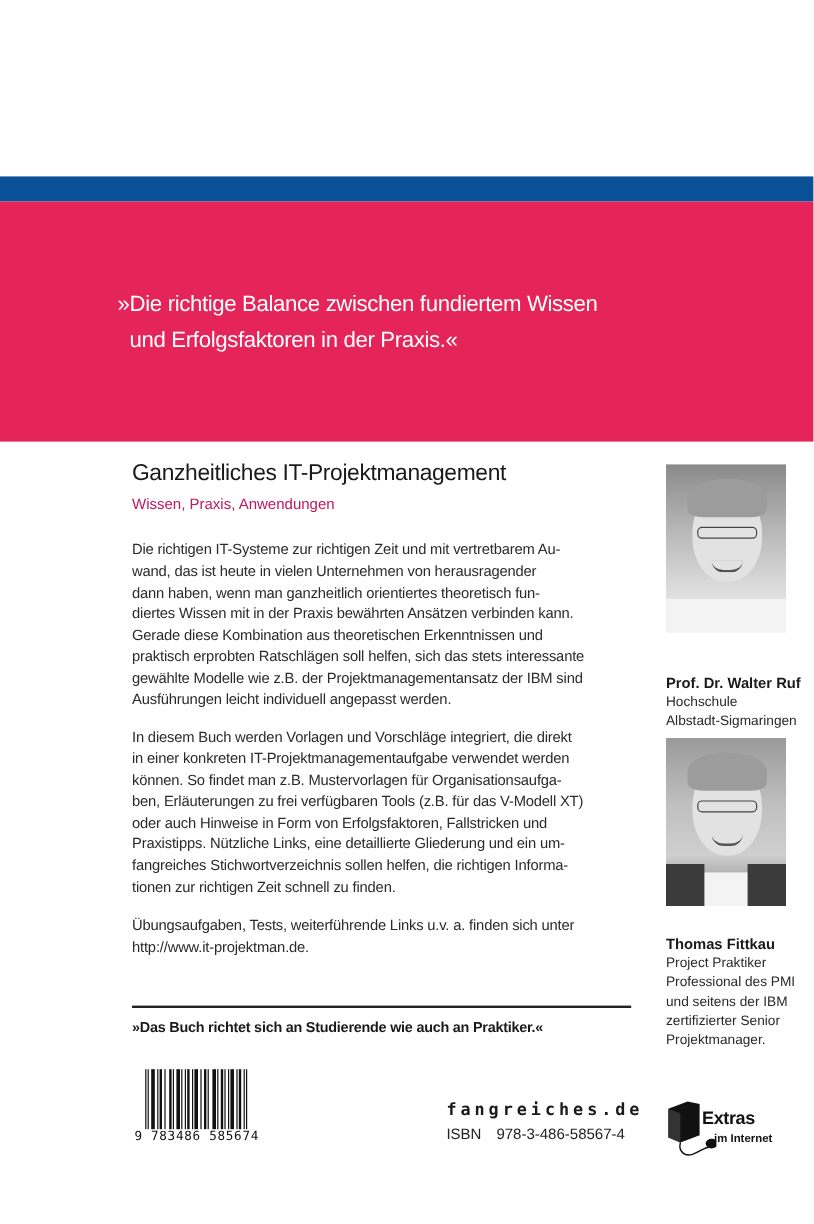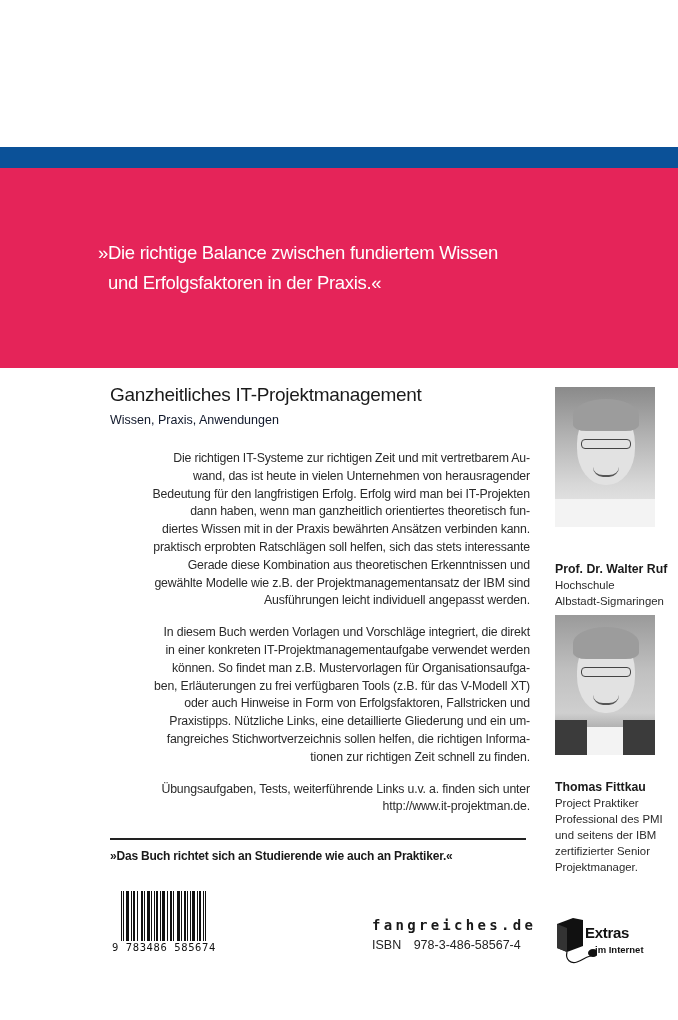--- a/index.html
+++ b/index.html
@@ -8,23 +8,23 @@
   .top-white { position: absolute; left: 0; top: 0; width: 678px; height: 147px; background: #ffffff; }
   .blue-band { position: absolute; left: 0; top: 147px; width: 678px; height: 21px; background: #0b5198; }
   .pink-band { position: absolute; left: 0; top: 168px; width: 678px; height: 200px; background: #e52459; }
   .quote { position: absolute; left: 98px; top: 238px; width: 480px; color: #ffffff;
            font-family: "Liberation Sans", sans-serif; font-size: 18.5px; line-height: 30px; letter-spacing: -0.3px; }
   .quote span { display: block; }
   .quote .l2 { padding-left: 10px; }
 
   .main { position: absolute; left: 110px; top: 380px; width: 420px; }
   .title { font-family: "Liberation Sans", sans-serif; font-weight: normal; font-size: 19px; letter-spacing: -0.3px; color: #1a1a1a; margin: 0; line-height: 30px; }
-  .subtitle { font-size: 12.5px; color: #0f172a; margin-top: 2px; line-height: 16px; }
+  .subtitle { font-size: 12.5px; color: #be185d; margin-top: 2px; line-height: 16px; }
   .para { font-size: 12.3px; line-height: 17.8px; color: #2a2a2a; margin-top: 14px; letter-spacing: -0.15px; }
-  .para span { display: block; white-space: nowrap; text-align: right; }
+  .para span { display: block; white-space: nowrap; }
   .p1 { margin-top: 22px; }
   .rule { position: absolute; left: 110px; top: 838px; width: 416px; height: 1.5px; background: #222; }
   .bottom-quote { position: absolute; left: 110px; top: 849px; font-size: 12px; font-weight: bold; color: #1a1a1a; letter-spacing: -0.2px; }
 
   .photo { position: absolute; background: linear-gradient(180deg,#8a8a8a 0%,#b8b8b8 40%,#d8d8d8 70%,#eeeeee 100%); overflow: hidden; }
   .photo1 { left: 555px; top: 387px; width: 100px; height: 140px; }
   .photo2 { left: 555px; top: 615px; width: 100px; height: 140px; background: linear-gradient(180deg,#9a9a9a 0%,#c0c0c0 40%,#cfcfcf 70%,#777 100%); }
   .face { position: absolute; left: 22px; top: 22px; width: 58px; height: 76px; border-radius: 45% 45% 48% 48%; background: #e2e2e2; }
   .hair { position: absolute; left: 18px; top: 12px; width: 66px; height: 32px; border-radius: 50% 50% 20% 20%; background: #9c9c9c; }
   .glasses { position: absolute; left: 26px; top: 52px; width: 50px; height: 10px; border: 1.5px solid #444; border-radius: 4px; box-sizing: border-box; }
@@ -64,25 +64,24 @@
   <span class="l2">und Erfolgsfaktoren in der Praxis.«</span>
 </div>
 
 <div class="main">
   <h1 class="title">Ganzheitliches IT-Projektmanagement</h1>
   <div class="subtitle">Wissen, Praxis, Anwendungen</div>
 
   <div class="para p1">
     <span>Die richtigen IT-Systeme zur richtigen Zeit und mit vertretbarem Au-</span>
     <span>wand, das ist heute in vielen Unternehmen von herausragender</span>
-    <span>Bedeutung für den langfristigen Erfolg. Erfolg wird man bei IT-Projekten</span>
     <span>dann haben, wenn man ganzheitlich orientiertes theoretisch fun-</span>
     <span>diertes Wissen mit in der Praxis bewährten Ansätzen verbinden kann.</span>
+    <span>Gerade diese Kombination aus theoretischen Erkenntnissen und</span>
     <span>praktisch erprobten Ratschlägen soll helfen, sich das stets interessante</span>
-    <span>Gerade diese Kombination aus theoretischen Erkenntnissen und</span>
     <span>gewählte Modelle wie z.B. der Projektmanagementansatz der IBM sind</span>
     <span>Ausführungen leicht individuell angepasst werden.</span>
   </div>
 
   <div class="para">
     <span>In diesem Buch werden Vorlagen und Vorschläge integriert, die direkt</span>
     <span>in einer konkreten IT-Projektmanagementaufgabe verwendet werden</span>
     <span>können. So findet man z.B. Mustervorlagen für Organisationsaufga-</span>
     <span>ben, Erläuterungen zu frei verfügbaren Tools (z.B. für das V-Modell XT)</span>
     <span>oder auch Hinweise in Form von Erfolgsfaktoren, Fallstricken und</span>

